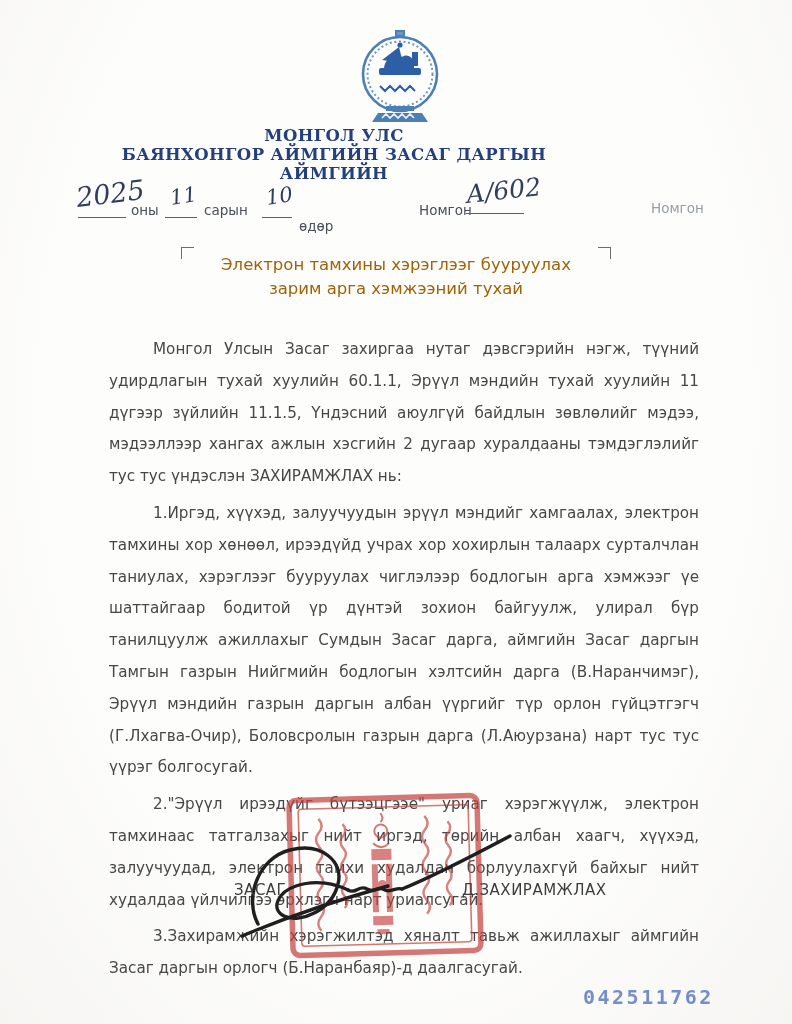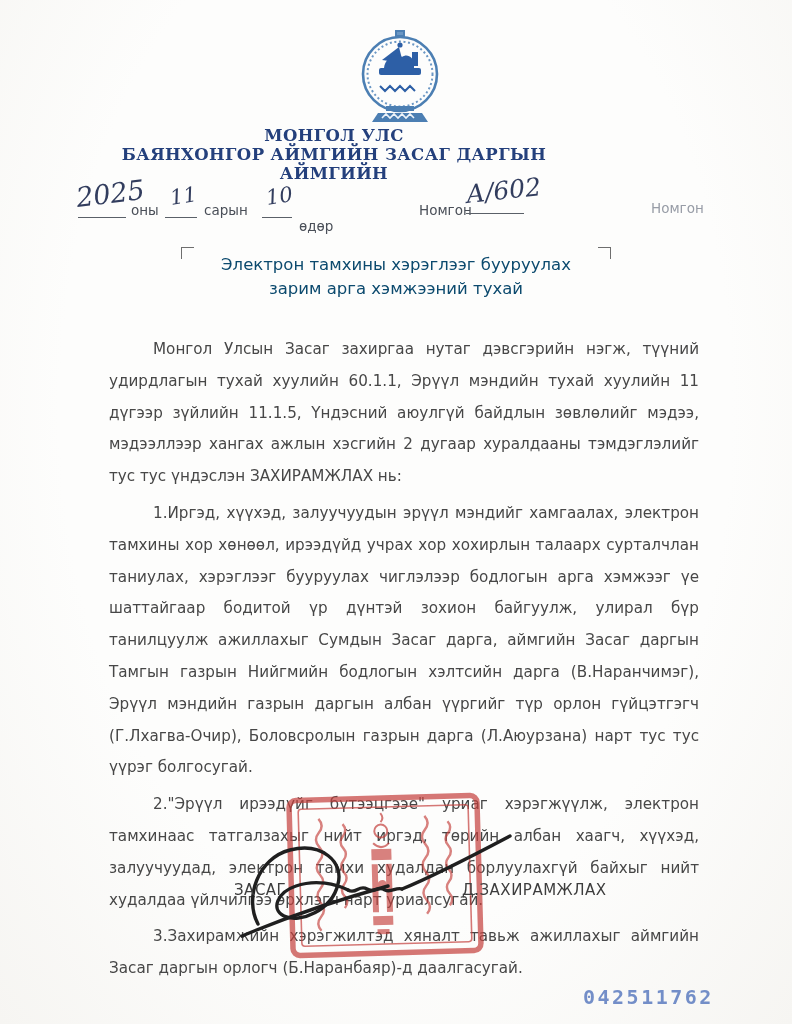--- a/index.html
+++ b/index.html
@@ -29,21 +29,21 @@
   .hand{
     position:absolute;
     font-family:"DejaVu Serif","Liberation Serif",serif;
     font-style:italic;color:#323d5e;white-space:nowrap;
   }
   .place{position:absolute;color:#979ca6;font-size:13.5px;}
 
   
   .title{
     position:absolute;left:0;top:253px;width:792px;text-align:center;
-    font-size:16.5px;line-height:24px;color:#0c4a6e;
+    font-size:16.5px;line-height:24px;color:#a16207;
   }
   .title-inner{position:relative;display:inline-block;padding:0 6px;}
   .bracket{position:absolute;width:12px;height:11px;}
   .bracket.l{left:-34px;top:-6px;border-left:1.6px solid #6e6e6e;border-top:1.6px solid #6e6e6e;}
   .bracket.r{right:-34px;top:-6px;border-right:1.6px solid #6e6e6e;border-top:1.6px solid #6e6e6e;}
 
   
   .doc-body{
     position:absolute;left:104px;top:329px;width:600px;
     font-size:15.2px;line-height:31.8px;color:#474747;

